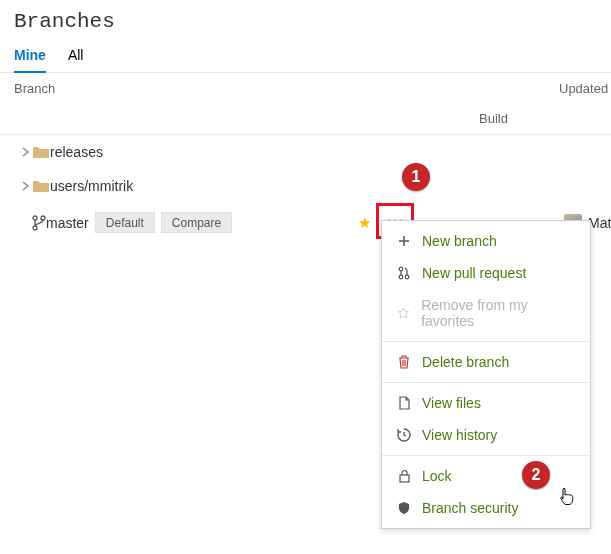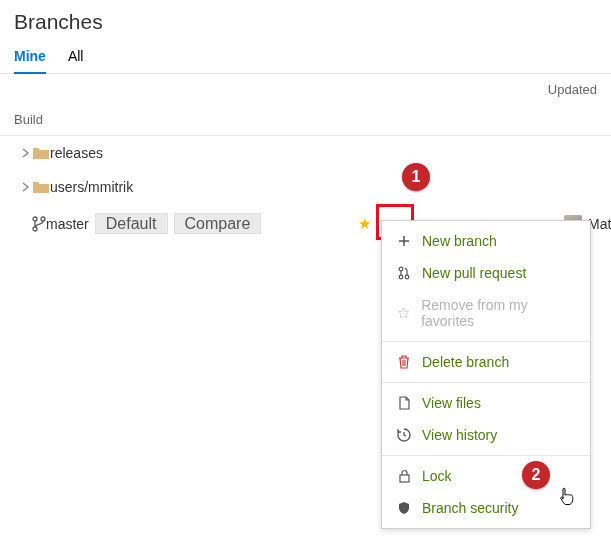--- a/index.html
+++ b/index.html
@@ -6,21 +6,21 @@
   body {
     font-family: "Segoe UI", -apple-system, sans-serif;
     font-size: 14px;
     color: #333333;
     background: #ffffff;
     width: 611px;
     height: 554px;
     overflow: hidden;
     position: relative;
   }
-  .header { padding: 10px 14px 6px 14px; }
+  .header { padding: 10px 14px 6px 14px; font-family: Liberation Mono, monospace; }
   .page-title { font-size: 21px; font-weight: 300; color: #333; }
   .tabs { display: flex; gap: 22px; padding: 8px 14px 0 14px; border-bottom: 1px solid #e6e6e6; }
   .tab { padding-bottom: 8px; cursor: pointer; color: #000000; font-size: 14px; }
   .tab.active { color: #0078d7; font-weight: 600; border-bottom: 2px solid #0078d7; margin-bottom: -1px; }
   .col-head {
     display: flex; padding: 8px 14px; border-bottom: 1px solid #eaeaea;
     color: #666; font-size: 13px;
   }
   .col-branch { flex: 0 0 465px; }
   .col-build { flex: 0 0 80px; margin-top: 30px; }
@@ -29,21 +29,21 @@
     display: flex; align-items: center;
     padding: 9px 14px 9px 22px; 
     color: #333;
   }
   .chev { width: 10px; color: #666; }
   .folder-icon { color: #dcb67a; }
   .branch-icon { color: #666; }
   .branch-name { font-size: 14px; }
   .tag {
     display: inline-flex; align-items: center; justify-content: center;
-    font-size: 16px; color: #555; background: #eaeaea; border: 1px solid #e0e0e0;
+    font-size: 12px; color: #555; background: #eaeaea; border: 1px solid #e0e0e0;
     height: 21px; padding: 0 10px; margin-left: 6px;
   }
   .master-row { position: relative; padding-right: 0; }
   .star { color: #ffb900; font-size: 15px; position: absolute; left: 358px; }
   .more-btn {
     position: absolute; left: 380px; top: 4px;
     width: 30px; height: 28px;
     display: flex; align-items: center; justify-content: center;
     color: #555; cursor: pointer; background: #fff;
   }
@@ -91,20 +91,21 @@
 <div class="header">
   <div class="page-title">Branches</div>
 </div>
 
 <div class="tabs">
   <div class="tab active">Mine</div>
   <div class="tab">All</div>
 </div>
 
 <div class="col-head">
+  <div class="col-branch">Branch</div>
   <div class="col-build">Build</div>
   <div class="col-updated">Updated</div>
 </div>
 
 <div class="row">
   <span class="chev">
     <svg width="8" height="10" viewBox="0 0 8 10">
         <path d="M1 1 L6 5 L1 9" fill="none" stroke="#888" stroke-width="1.4"></path>
       </svg>
   </span>

